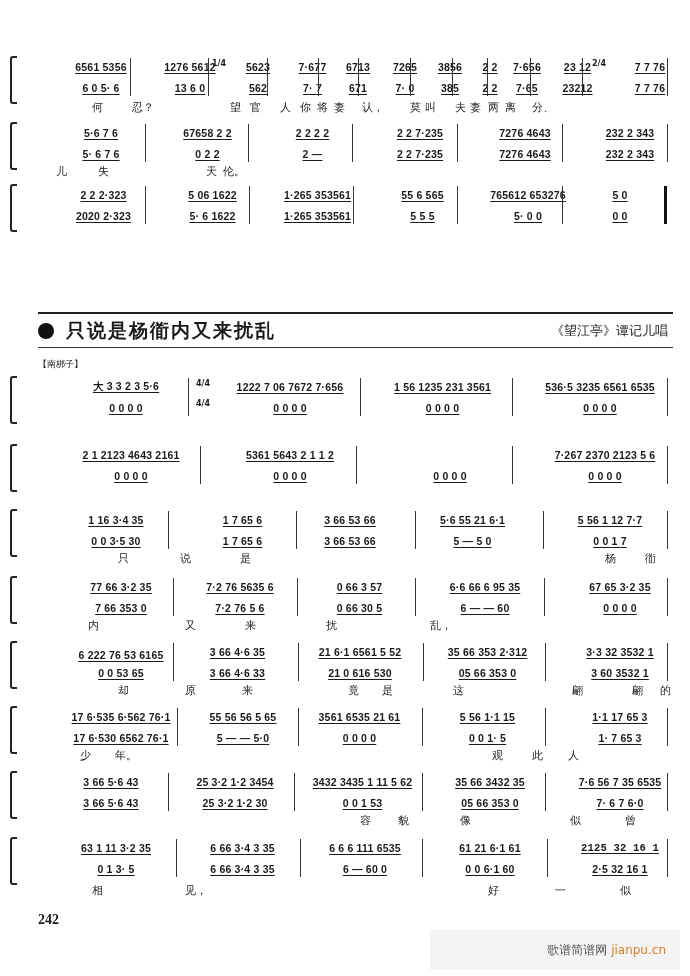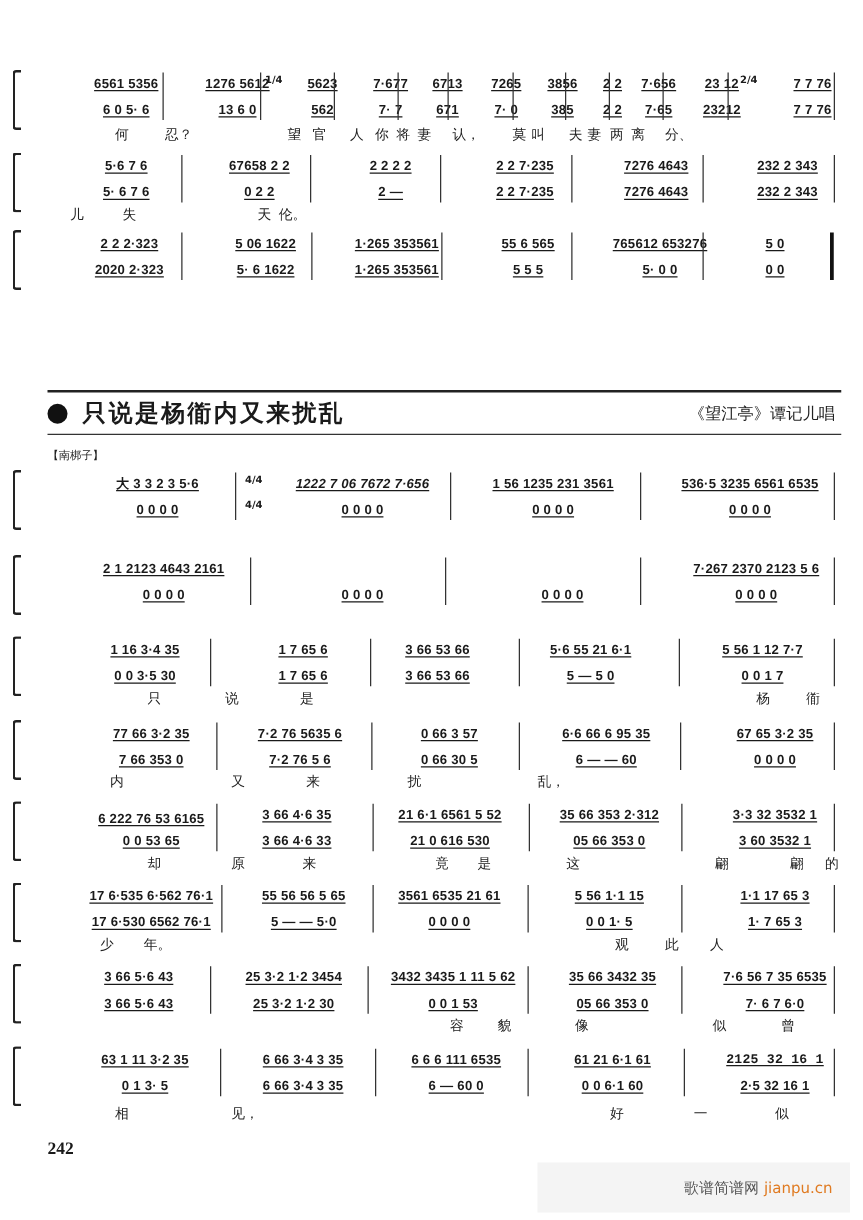--- a/index.html
+++ b/index.html
@@ -261,21 +261,21 @@
 <div class="source">《望江亭》谭记儿唱</div>
 <div class="hr-bottom" style="top:347px;"></div>
 <div class="tempo-tag">【南梆子】</div>
 
 <div class="system" style="top:372px;">
   <div class="brace" style="top:4px;height:44px;"></div>
   <div class="row" style="top:6px;">
     <div class="measure" style="left:36px;width:140px;">
         <span>大 3 3 2 3 5·6</span>
       </div>
-    <div class="measure" style="left:200px;width:140px;font-style:italic;">
+    <div class="measure" style="left:200px;width:140px;">
         <span>1222 7 06 7672 7·656</span>
       </div>
     <div class="measure" style="left:350px;width:145px;">
         <span>1 56 1235 231 3561</span>
       </div>
     <div class="measure" style="left:505px;width:150px;">
         <span>536·5 3235 6561 6535</span>
       </div>
   </div>
   <div class="row" style="top:27px;">
@@ -298,20 +298,23 @@
   <div class="barline" style="left:360px;top:6px;height:38px;"></div>
   <div class="barline" style="left:512px;top:6px;height:38px;"></div>
   <div class="barline" style="left:667px;top:6px;height:38px;"></div>
 </div>
 
 <div class="system" style="top:440px;">
   <div class="brace" style="top:4px;height:44px;"></div>
   <div class="row" style="top:6px;">
     <div class="measure" style="left:36px;width:150px;">
         <span>2 1 2123 4643 2161</span>
+      </div>
+    <div class="measure" style="left:195px;width:150px;">
+        <span>5361 5643 2 1 1 2</span>
       </div>
     <div class="measure" style="left:510px;width:150px;">
         <span>7·267 2370 2123 5 6</span>
       </div>
   </div>
   <div class="row" style="top:27px;">
     <div class="measure" style="left:36px;width:150px;">
         <span>0 0 0 0</span>
       </div>
     <div class="measure" style="left:195px;width:150px;">

